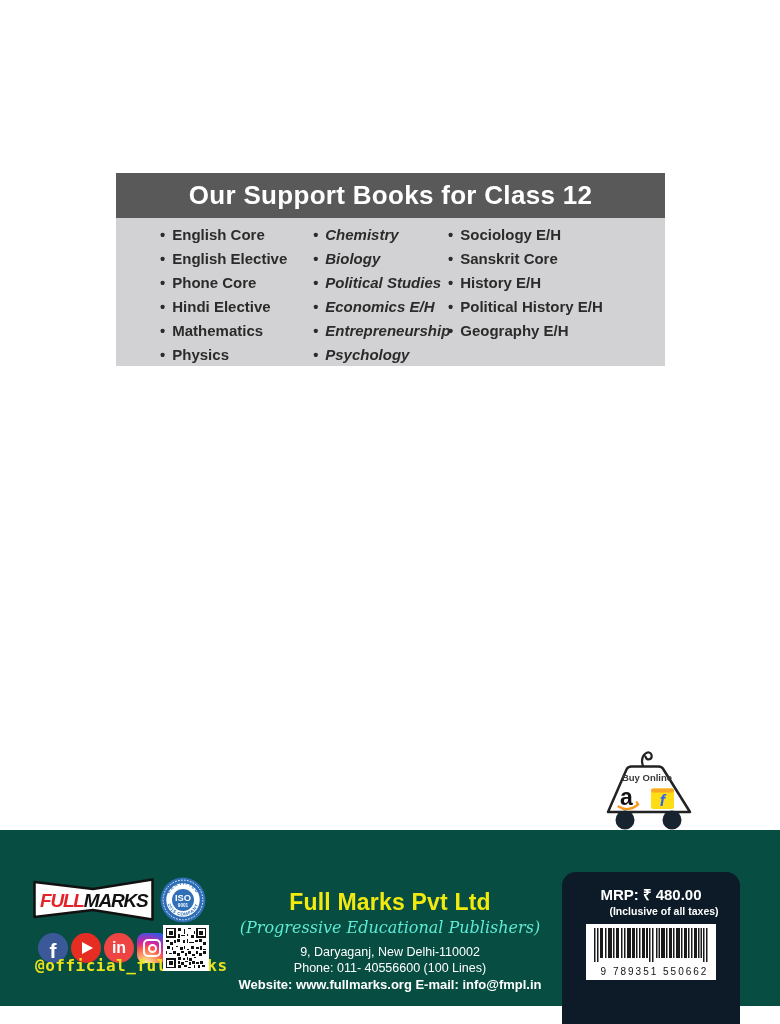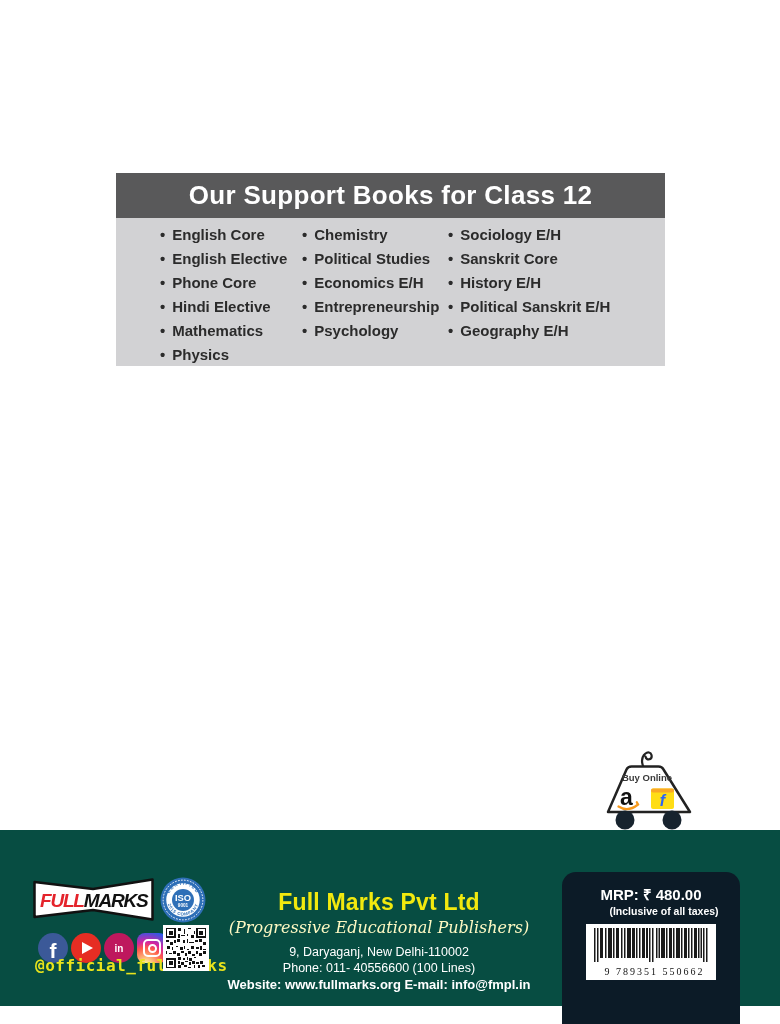--- a/index.html
+++ b/index.html
@@ -7,58 +7,58 @@
         font-family:"Liberation Sans",sans-serif;}
 
   
   .panel{position:absolute;left:116px;top:173px;width:549px;}
   .panel-header{height:45px;background:#59595a;display:flex;align-items:center;justify-content:center;}
   .panel-header h1{margin:0;font-size:26px;font-weight:bold;color:#ffffff;letter-spacing:.3px;}
   .panel-body{position:relative;background:#d2d2d4;height:148px;padding-left:32px;}
   .col{position:absolute;top:5px;list-style:none;margin:0;padding:0;}
   .col li{font-size:15px;font-weight:bold;color:#2b2b2b;line-height:24px;white-space:nowrap;}
   .col li .b{margin-right:7px;}
-  .col-1{left:44px;} .col-2{left:186px;} .col-3{left:332px;}
+  .col-1{left:44px;} .col-2{left:197px;font-style:italic;} .col-3{left:332px;}
 
   
   .cart{position:absolute;left:596px;top:747px;width:100px;height:86px;}
 
   
   .footer{position:absolute;left:0;top:830px;width:780px;height:176px;background:#074d42;}
   .logo-svg{position:absolute;left:33px;top:48px;}
   .iso-svg{position:absolute;left:160px;top:47px;}
   .social{position:absolute;left:38px;top:103px;display:flex;gap:3px;}
   .sico{width:30px;height:30px;border-radius:50%;display:flex;align-items:center;justify-content:center;
         color:#fff;font-weight:bold;overflow:hidden;}
   .fb{background:#3b5998;font-size:21px;padding-top:6px;box-sizing:border-box;}
   .yt{background:#e62d23;}
   .yt .tri{width:0;height:0;border-left:11px solid #fff;border-top:6.5px solid transparent;
            border-bottom:6.5px solid transparent;margin-left:3px;}
-  .li{background:#be185d;font-size:10px;}
+  .li{background:#ef4444;font-size:16px;}
   .ig{border-radius:8px;position:relative;
       background:radial-gradient(circle at 30% 107%,#fdf497 0%,#fdf497 5%,#fd5949 45%,#d6249f 60%,#285AEB 90%);}
   .ig::before{content:"";position:absolute;left:6px;top:6px;width:14px;height:14px;border:2px solid #fff;border-radius:5px;}
   .ig::after{content:"";position:absolute;left:11px;top:11px;width:5px;height:5px;border:2px solid #fff;border-radius:50%;}
   .handle{position:absolute;left:35px;top:126px;color:#e9e41c;font-family:"DejaVu Sans Mono",monospace;
           font-weight:bold;font-size:16px;letter-spacing:.5px;}
   .qr{position:absolute;left:163px;top:95px;width:40px;height:40px;background:#fff;padding:3px;}
 
-  .center-col{position:absolute;left:184px;top:60px;width:390px;text-align:center;color:#fff;}
+  .center-col{position:absolute;left:195px;top:60px;width:390px;text-align:center;color:#fff;}
   .company{font-size:23px;font-weight:800;color:#f2e90e;line-height:1.05;letter-spacing:.2px;}
-  .tagline{margin-top:4px;font-family:"DejaVu Serif",serif;font-style:italic;font-size:16px;color:#fef9c3;}
+  .tagline{margin-top:4px;font-family:"DejaVu Serif",serif;font-style:italic;font-size:16px;color:#5eead4;}
   .addr{margin-top:8px;font-size:12.5px;}
   .phone{margin-top:2px;font-size:12.5px;}
   .contact{margin-top:2px;font-size:13px;font-weight:bold;}
 
   .pricebox{position:absolute;left:562px;top:42px;width:178px;height:152px;background:#0c1b27;
             border-radius:14px 14px 0 0;text-align:center;color:#fff;}
   .mrp{margin-top:12px;font-size:15px;font-weight:bold;}
   .taxnote{margin-top:1px;font-size:10.5px;font-weight:bold;padding-left:26px;}
   .barcode{width:130px;margin:7px auto 0;background:#fff;padding:4px 0 3px;}
-  .digits{font-family:Liberation Serif, serif;font-size:10px;color:#111;letter-spacing:2px;
+  .digits{font-family:Liberation Sans, sans-serif;font-size:10px;color:#111;letter-spacing:2px;
           line-height:11px;white-space:nowrap;padding-left:7px;}
 </style>
 </head>
 <body>
 
 <div class="page">
 
   <section class="panel">
     <header class="panel-header">
       <h1>Our Support Books for Class 12</h1>
@@ -67,30 +67,31 @@
       <ul class="col col-1">
         <li><span class="b">•</span><span>English Core</span></li>
         <li><span class="b">•</span><span>English Elective</span></li>
         <li><span class="b">•</span><span>Phone Core</span></li>
         <li><span class="b">•</span><span>Hindi Elective</span></li>
         <li><span class="b">•</span><span>Mathematics</span></li>
         <li><span class="b">•</span><span>Physics</span></li>
       </ul>
       <ul class="col col-2">
         <li><span class="b">•</span><span>Chemistry</span></li>
+        <li><span class="b">•</span><span>Biology</span></li>
         <li><span class="b">•</span><span>Political Studies</span></li>
         <li><span class="b">•</span><span>Economics E/H</span></li>
         <li><span class="b">•</span><span>Entrepreneurship</span></li>
         <li><span class="b">•</span><span>Psychology</span></li>
       </ul>
       <ul class="col col-3">
         <li><span class="b">•</span><span>Sociology E/H</span></li>
         <li><span class="b">•</span><span>Sanskrit Core</span></li>
         <li><span class="b">•</span><span>History E/H</span></li>
-        <li><span class="b">•</span><span>Political Sanskrit E/H</span></li>
+        <li><span class="b">•</span><span>Political History E/H</span></li>
         <li><span class="b">•</span><span>Geography E/H</span></li>
       </ul>
     </div>
   </section>
 
   <div class="cart">
     <svg width="100" height="86" viewBox="0 0 100 86">
       <path d="M47 19 C43 7 54 2 55.5 8 C56.5 12.5 50.5 14.5 49.5 9.5" fill="none" stroke="#222" stroke-width="2.2" stroke-linecap="round"></path>
       <path d="M12 65 L30.5 22.5 Q32 19.5 35.5 19.5 L62.5 19.5 Q66 19.5 67.5 22.5 L94 65 Z" fill="#ffffff" stroke="#222" stroke-width="2.5" stroke-linejoin="round"></path>
       <text x="51" y="34" text-anchor="middle" font-size="9.5" font-weight="600" fill="#3a3a3a" font-family="Liberation Sans, sans-serif">Buy Online</text>

